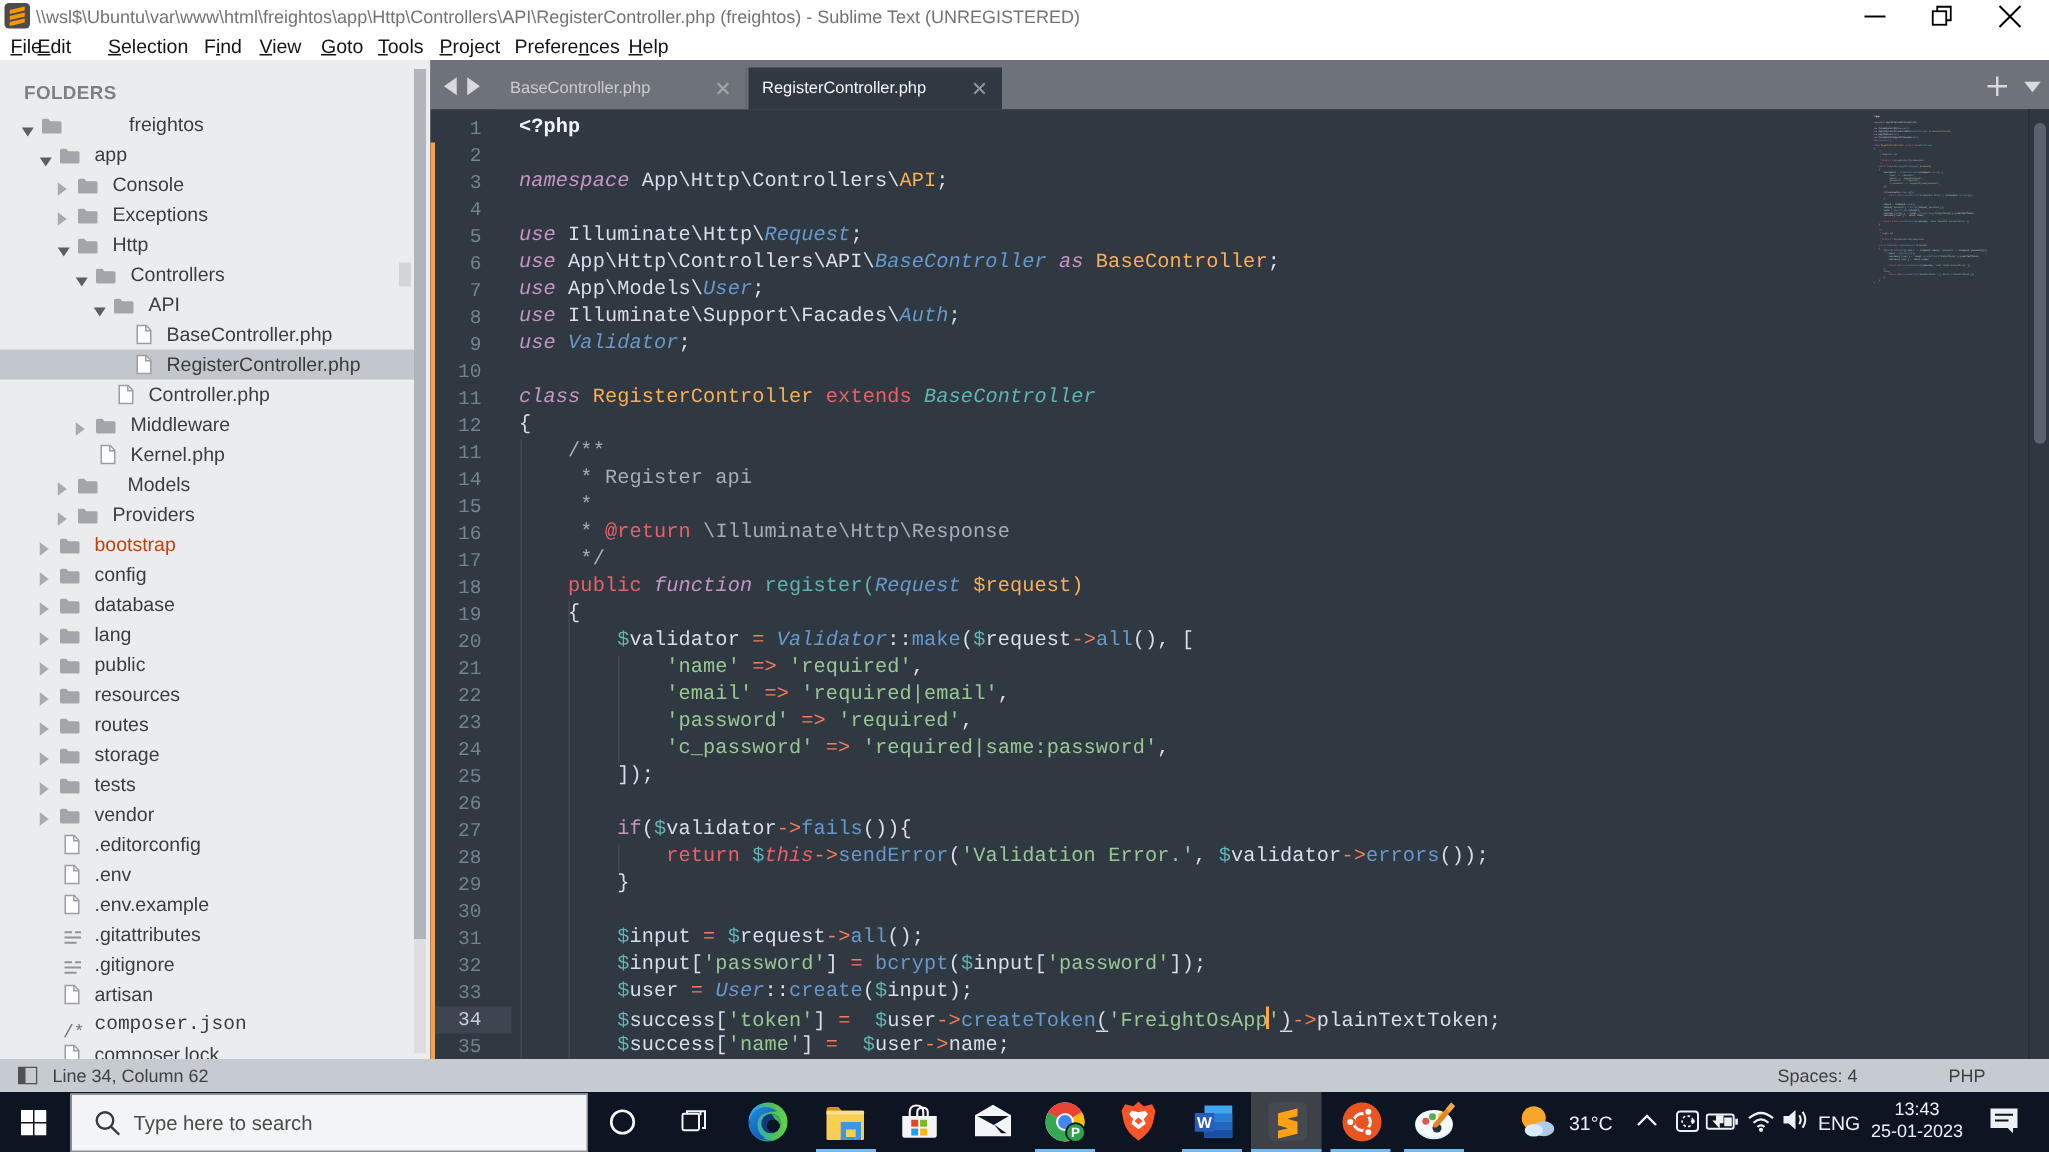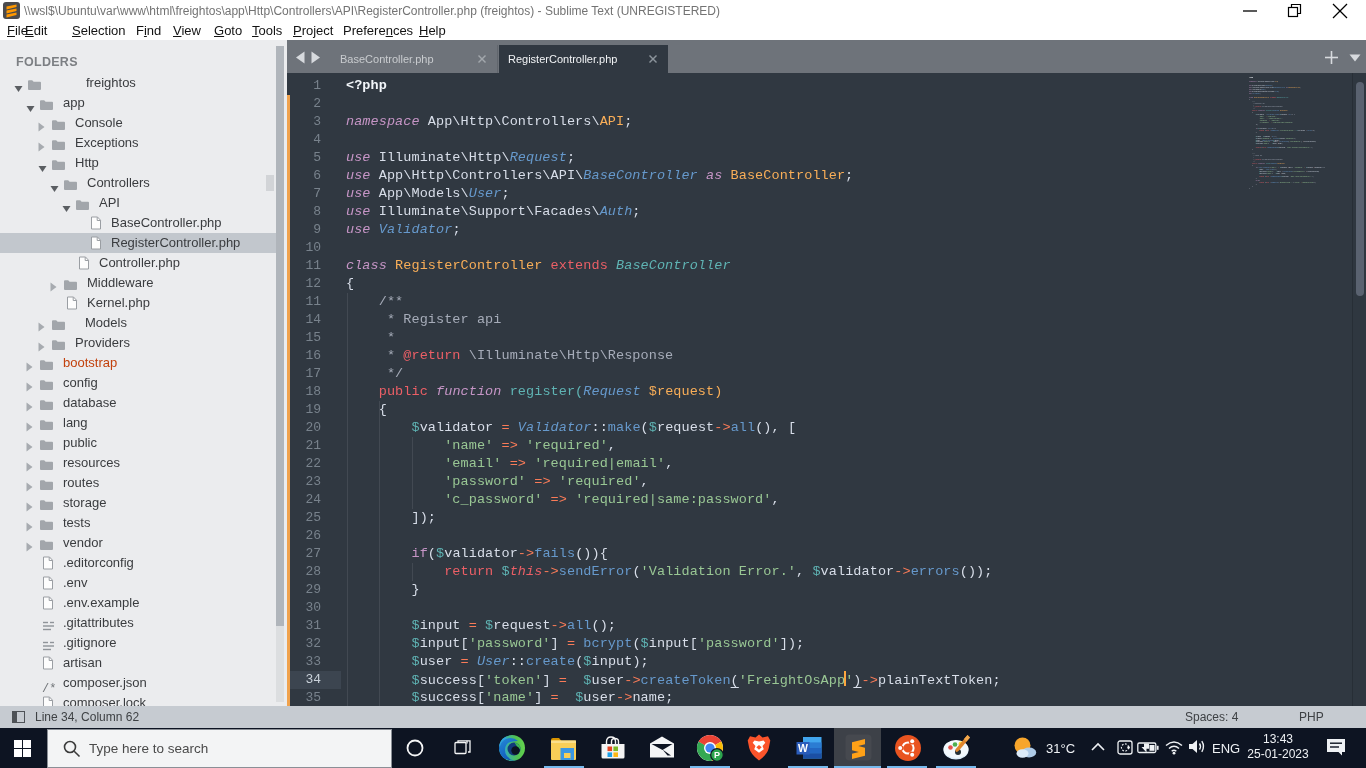--- a/index.html
+++ b/index.html
@@ -291,21 +291,21 @@
               <line x1="1" y1="8.5" x2="9" y2="8.5"></line>
             </g>
           </svg></div>
         <div style="position:absolute;left:63px;top:635px;font-size:13px;color:#3a3c3f;white-space:nowrap;">.gitignore</div>
 <div style="position:absolute;left:42px;top:656px;"><svg width="12" height="14" viewBox="0 0 12 14">
             <path d="M1.5 1 L7.5 1 L10.5 4.2 L10.5 13 L1.5 13 Z" fill="#fdfdfd" stroke="#9a9ea3" stroke-width="1"></path>
             <path d="M7.2 1.2 L7.2 4.5 L10.4 4.5" fill="none" stroke="#9a9ea3" stroke-width="1"></path>
           </svg></div>
         <div style="position:absolute;left:63px;top:655px;font-size:13px;color:#3a3c3f;white-space:nowrap;">artisan</div>
 <div style="position:absolute;left:42px;top:678px;"><span style="font:12px 'Liberation Mono',monospace;color:#707478;">/*</span></div>
-        <div style="position:absolute;left:63px;top:675px;font-size:13px;color:#3a3c3f;white-space:nowrap;">composer.json</div>
+        <div style="position:absolute;left:63px;top:675px;font-size:13px;color:#3a3c3f;white-space:nowrap;font-family:Liberation Mono, monospace;">composer.json</div>
 <div style="position:absolute;left:42px;top:696px;"><svg width="12" height="14" viewBox="0 0 12 14">
             <path d="M1.5 1 L7.5 1 L10.5 4.2 L10.5 13 L1.5 13 Z" fill="#fdfdfd" stroke="#9a9ea3" stroke-width="1"></path>
             <path d="M7.2 1.2 L7.2 4.5 L10.4 4.5" fill="none" stroke="#9a9ea3" stroke-width="1"></path>
           </svg></div>
         <div style="position:absolute;left:63px;top:695px;font-size:13px;color:#3a3c3f;white-space:nowrap;">composer.lock</div>
   </div>
   <div style="position:absolute;left:276px;top:6px;width:8px;height:656px;background:#dcdee0;"></div>
   <div style="position:absolute;left:276px;top:6px;width:8px;height:580px;background:#b0b5bb;"></div>
   <div style="position:absolute;left:266px;top:135px;width:8px;height:16px;background:#d2d4d7;"></div>
 </div>

